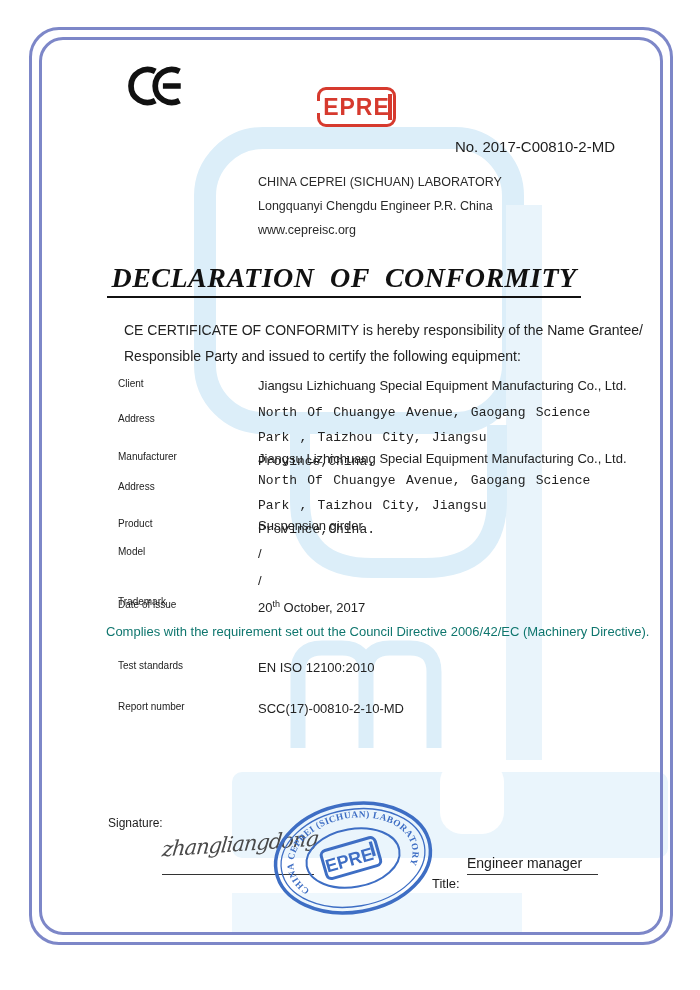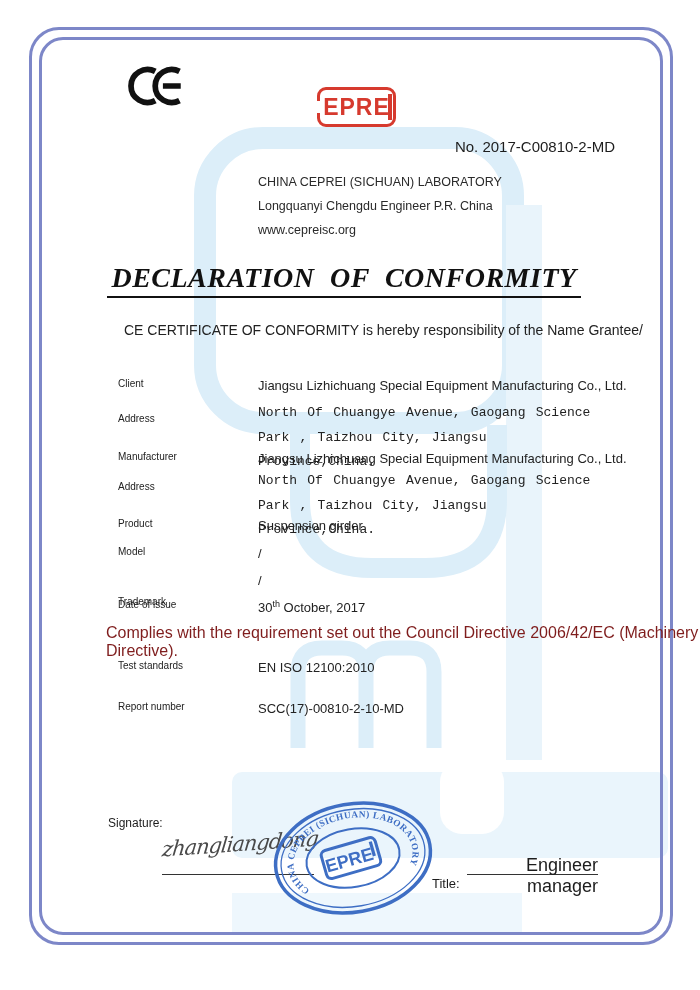--- a/index.html
+++ b/index.html
@@ -31,30 +31,30 @@
   .doc-title{display:inline-block;font-family:"Liberation Serif",serif;
              font-weight:bold;font-style:italic;font-size:28px;letter-spacing:0.5px;
              word-spacing:8px;border-bottom:2.5px solid #111;padding:0 4px 2px 4px;color:#111;}
 
   .intro{position:absolute;left:124px;top:317px;font-size:14px;line-height:26px;color:#222;}
 
   .lbl{position:absolute;left:118px;font-size:10px;color:#222;white-space:nowrap;}
   .val{position:absolute;left:258px;font-size:13px;color:#222;white-space:nowrap;}
   .val2{position:absolute;left:258px;width:372px;font-size:13px;color:#222;
         line-height:24.5px;word-spacing:2.5px;font-family:Liberation Mono, monospace;}
-  .complies{position:absolute;left:106px;top:624px;font-size:16px;color:#7f1d1d;}
+  .complies{position:absolute;left:106px;top:624px;font-size:13px;color:#0f766e;}
 
   .sig-label{position:absolute;left:108px;top:816px;font-size:12px;}
   .sig-line{position:absolute;left:162px;top:874px;width:152px;border-top:1.5px solid #333;}
   .handwriting{position:absolute;left:160px;top:832px;width:160px;text-align:center;
                font-family:"DejaVu Serif",serif;font-style:italic;font-size:21px;color:#4a4a4a;
                transform:rotate(-4deg) skewX(-10deg);letter-spacing:-1px;}
   .title-label{position:absolute;left:432px;top:876px;font-size:13px;}
   .title-line{position:absolute;left:467px;top:874px;width:131px;border-top:1.5px solid #333;}
-  .title-value{position:absolute;left:467px;top:855px;width:131px;text-align:right;font-size:18px;}
+  .title-value{position:absolute;left:467px;top:855px;width:131px;text-align:left;font-size:14px;}
 
   .stamp{position:absolute;left:268px;top:797px;width:170px;height:122px;
          transform:rotate(-10deg);z-index:3;}
   sup{font-size:9px;text-align:center;}
 </style>
 </head>
 <body>
 
 <div class="page">
 
@@ -92,20 +92,21 @@
       <div>Longquanyi Chengdu Engineer P.R. China</div>
       <div>www.cepreisc.org</div>
     </div>
 
     <div class="title-wrap">
       <span class="doc-title">DECLARATION OF CONFORMITY</span>
     </div>
 
     <div class="intro">
       <div>CE CERTIFICATE OF CONFORMITY is hereby responsibility of the Name Grantee/</div>
+      <div>Responsible Party and issued to certify the following equipment:</div>
     </div>
 
     <div class="lbl" style="top:378px">Client</div>
     <div class="val" style="top:378px">Jiangsu Lizhichuang Special Equipment Manufacturing Co., Ltd.</div>
 
     <div class="lbl" style="top:413px">Address</div>
     <div class="val2" style="top:401px">
       <div>North Of Chuangye Avenue, Gaogang Science Park , Taizhou City, Jiangsu</div>
       <div>Province,China.</div>
     </div>
@@ -122,21 +123,21 @@
     <div class="lbl" style="top:518px">Product</div>
     <div class="val" style="top:518px">Suspension girder</div>
 
     <div class="lbl" style="top:546px">Model</div>
     <div class="val" style="top:546px">/</div>
 
     <div class="lbl" style="top:596px">Trademark</div>
     <div class="val" style="top:573px">/</div>
 
     <div class="lbl" style="top:599px">Date of issue</div>
-    <div class="val" style="top:599px"><span>30</span><sup>th</sup><span> October, 2017</span></div>
+    <div class="val" style="top:599px"><span>20</span><sup>th</sup><span> October, 2017</span></div>
 
     <div class="complies">Complies with the requirement set out the Council Directive 2006/42/EC (Machinery Directive).</div>
 
     <div class="lbl" style="top:660px">Test standards</div>
     <div class="val" style="top:660px">EN ISO 12100:2010</div>
 
     <div class="lbl" style="top:701px">Report number</div>
     <div class="val" style="top:701px">SCC(17)-00810-2-10-MD</div>
 
     <div class="sig-label">Signature:</div>

